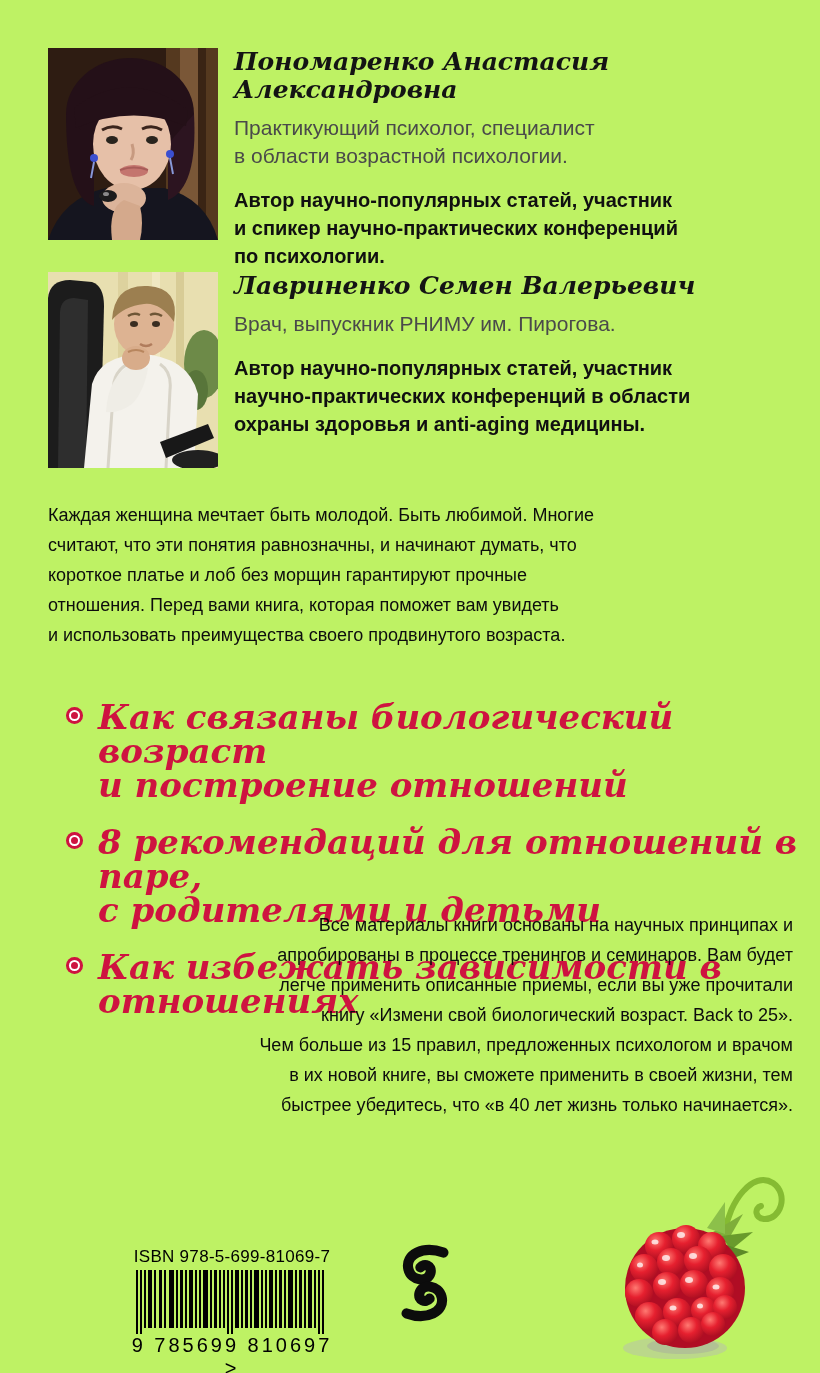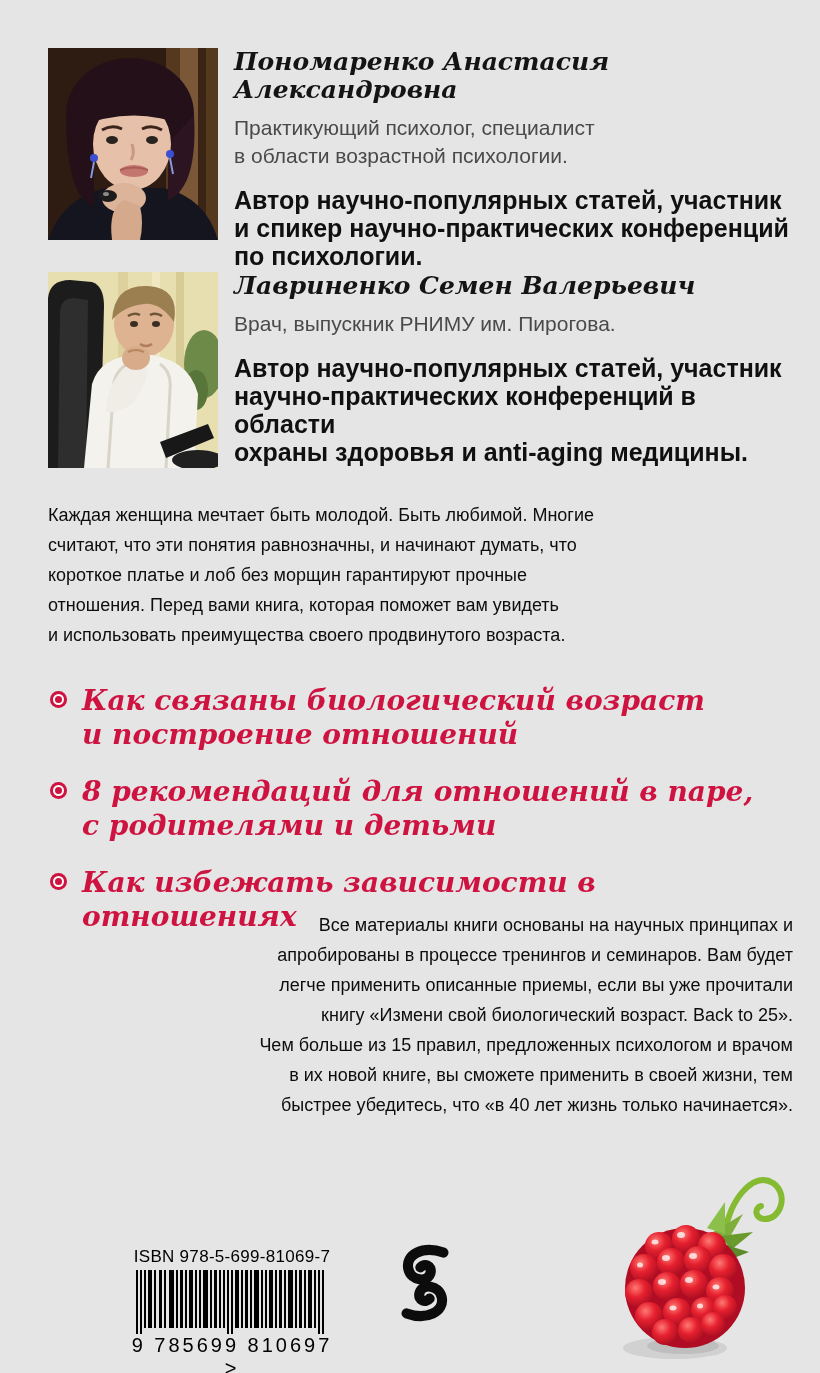--- a/index.html
+++ b/index.html
@@ -1,20 +1,20 @@
 <!DOCTYPE html>
 <html><head>
 <meta charset="utf-8">
 <style>
   html, body { margin: 0; padding: 0; background: #ffffff; }
   .page {
     position: relative;
     width: 820px;
     height: 1373px;
-    background: #e5e5e5;
+    background: #bef264;
     overflow: hidden;
     font-family: "Liberation Sans", sans-serif;
     color: #0d0d0d;
   }
 
   
   .author-block { position: absolute; left: 48px; display: flex; }
   .author-block.first  { top: 48px; }
   .author-block.second { top: 272px; }
   .photo-frame { width: 170px; flex: none; }
@@ -34,21 +34,21 @@
     white-space: pre-line;
     color: #4a4a4a;
     font-size: 21px;
     line-height: 28px;
   }
   .author-bio {
     margin: 0;
     white-space: pre-line;
     color: #101010;
     font-weight: bold;
-    font-size: 25px;
+    font-size: 20px;
     line-height: 28px;
   }
 
   
   .lead {
     position: absolute;
     left: 48px;
     width: 745px;
     margin: 0;
     white-space: pre-line;
@@ -58,26 +58,26 @@
   }
   .lead.p1 { top: 500px; }
   .lead.p2 { top: 910px; text-align: right; }
 
   
   .bullet-list {
     position: absolute;
     left: 50px;
     top: 684px;
     width: 740px;
-    margin: 0; padding: 0;
+    margin: 16px; padding: 0;
     list-style: none;
     font-family: "DejaVu Serif", serif;
     font-style: italic;
     font-weight: bold;
-    font-size: 28px;
+    font-size: 34px;
     line-height: 34px;
   }
   .bullet-item { display: flex; margin-bottom: 23px; }
   .bullet-dot {
     flex: none;
     width: 7px; height: 7px;
     margin: 12px 20px 0 5px;
     border-radius: 50%;
   }
   .bullet-text { white-space: pre-line; }

